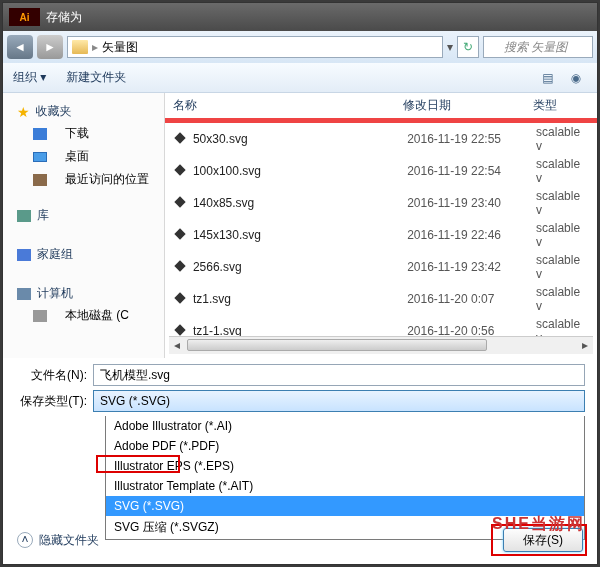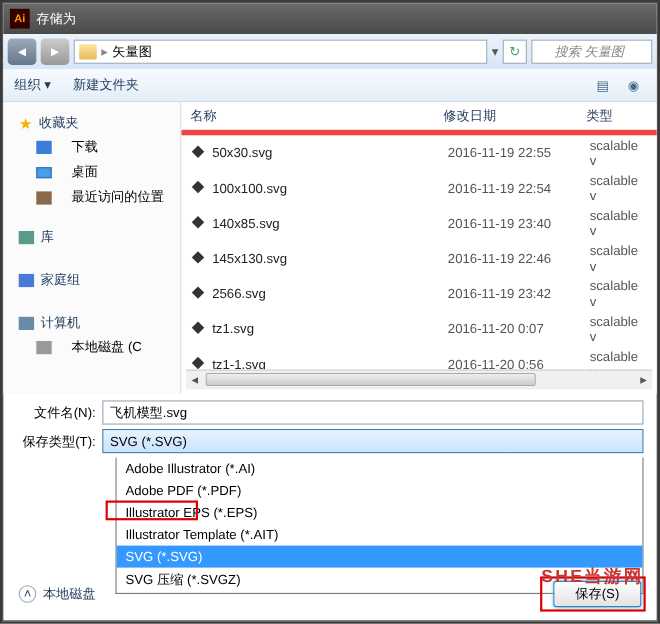--- a/index.html
+++ b/index.html
@@ -1,19 +1,19 @@
 <!DOCTYPE html>
 <html><head>
 <meta charset="utf-8">
 <style>
 *{margin:0;padding:0;box-sizing:border-box;font-family:"Microsoft YaHei",Tahoma,sans-serif;font-size:12px}
 body{background:#3a3a3a;width:600px;height:567px;overflow:hidden}
 .win{position:absolute;left:2px;top:2px;width:596px;height:563px;background:#fff;border:1px solid #333}
 .titlebar{height:28px;background:linear-gradient(#6a6a6a,#4a4a4a);display:flex;align-items:center;padding:0 6px;color:#fff}
-.titlebar .ai{width:18px;height:18px;background:#330000;color:#ff9a00;font-weight:bold;display:flex;align-items:center;justify-content:center;font-size:10px;margin-right:6px}
+.titlebar .ai{width:31px;height:18px;background:#330000;color:#ff9a00;font-weight:bold;display:flex;align-items:center;justify-content:center;font-size:10px;margin-right:6px}
 .addr{height:32px;background:linear-gradient(#ebf3fb,#d7e6f5);display:flex;align-items:center;padding:0 4px;gap:4px}
 .navbtn{width:26px;height:24px;border-radius:4px;background:linear-gradient(#9ab,#678);display:flex;align-items:center;justify-content:center;color:#fff}
 .navbtn.fwd{background:linear-gradient(#ccc,#999)}
 .crumb{flex:1;height:22px;background:#fff;border:1px solid #9ab;display:flex;align-items:center;padding:0 4px;gap:4px}
 .crumb .fld{width:16px;height:14px;background:linear-gradient(#ffe9a8,#e6b955);border-radius:1px}
 .crumb .sep{color:#888}
 .refresh{width:22px;height:22px;border:1px solid #9ab;background:#fff;display:flex;align-items:center;justify-content:center;color:#4a7}
 .search{width:110px;height:22px;border:1px solid #9ab;background:#fff;display:flex;align-items:center;padding:0 20px;color:#888;font-style:italic}
 .toolbar{height:30px;background:linear-gradient(#f7fbff,#e3edf7);border-bottom:1px solid #c8d6e5;display:flex;align-items:center;padding:0 10px;gap:20px;color:#1e395b}
 .toolbar .right{margin-left:auto;display:flex;gap:6px}
@@ -210,21 +210,21 @@
         <div class="opt">Illustrator EPS (*.EPS)</div>
         <div class="opt">Illustrator Template (*.AIT)</div>
         <div class="opt sel">SVG (*.SVG)</div>
         <div class="opt">SVG 压缩 (*.SVGZ)</div>
       </div>
   </div>
 
   <div class="footer">
     <div class="hide">
       <span class="ar">˄</span>
-      <span>本地磁盘</span>
+      <span>隐藏文件夹</span>
     </div>
     <div class="btns">
       <button class="primary">保存(S)</button>
     </div>
   </div>
 
   <div class="red1" style="left:93px;top:452px;width:84px;height:18px"></div>
   <div class="red1" style="right:10px;bottom:8px;width:96px;height:32px"></div>
   <div class="wm">SHE当游网</div>
 </div>

